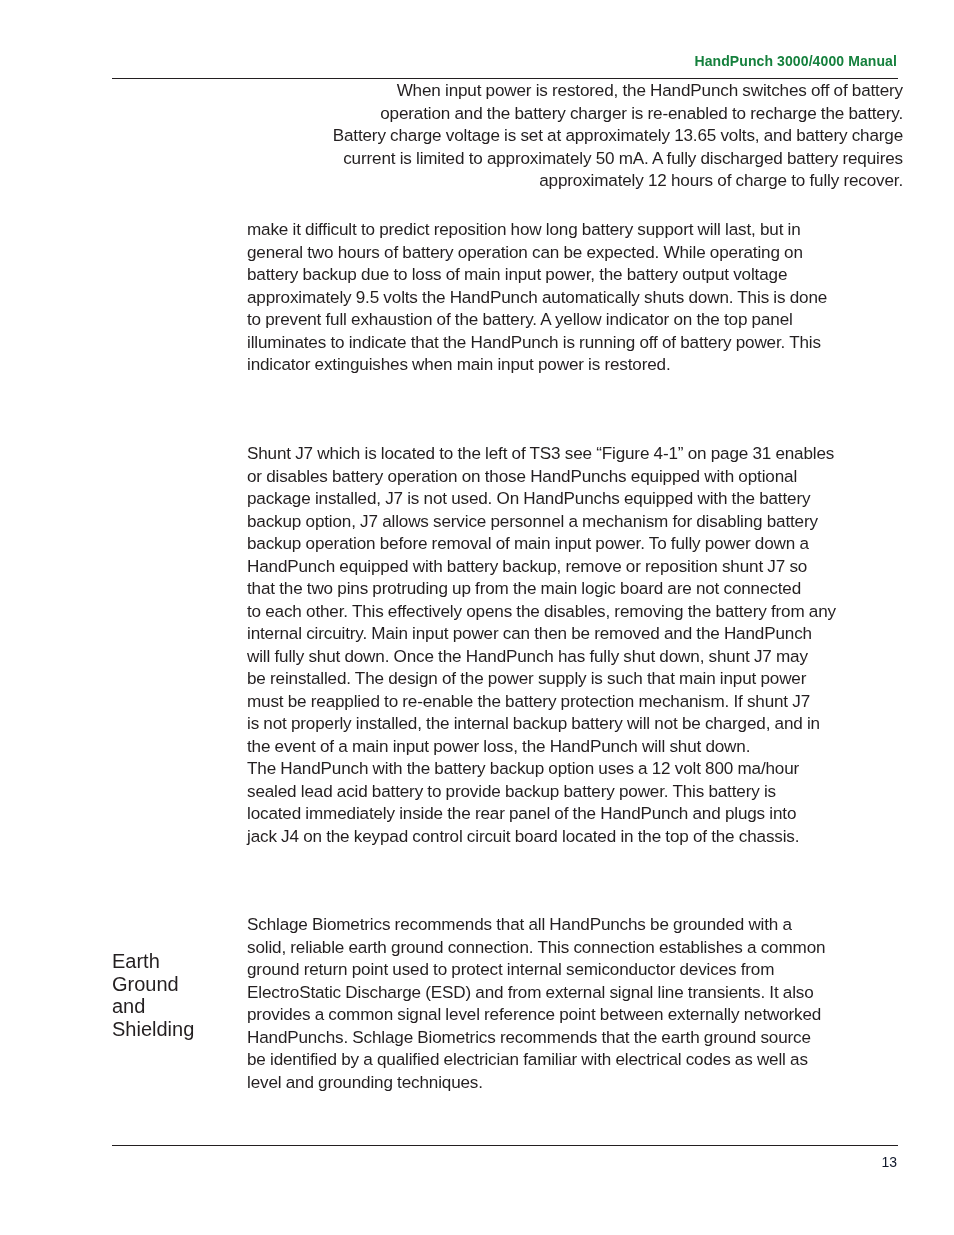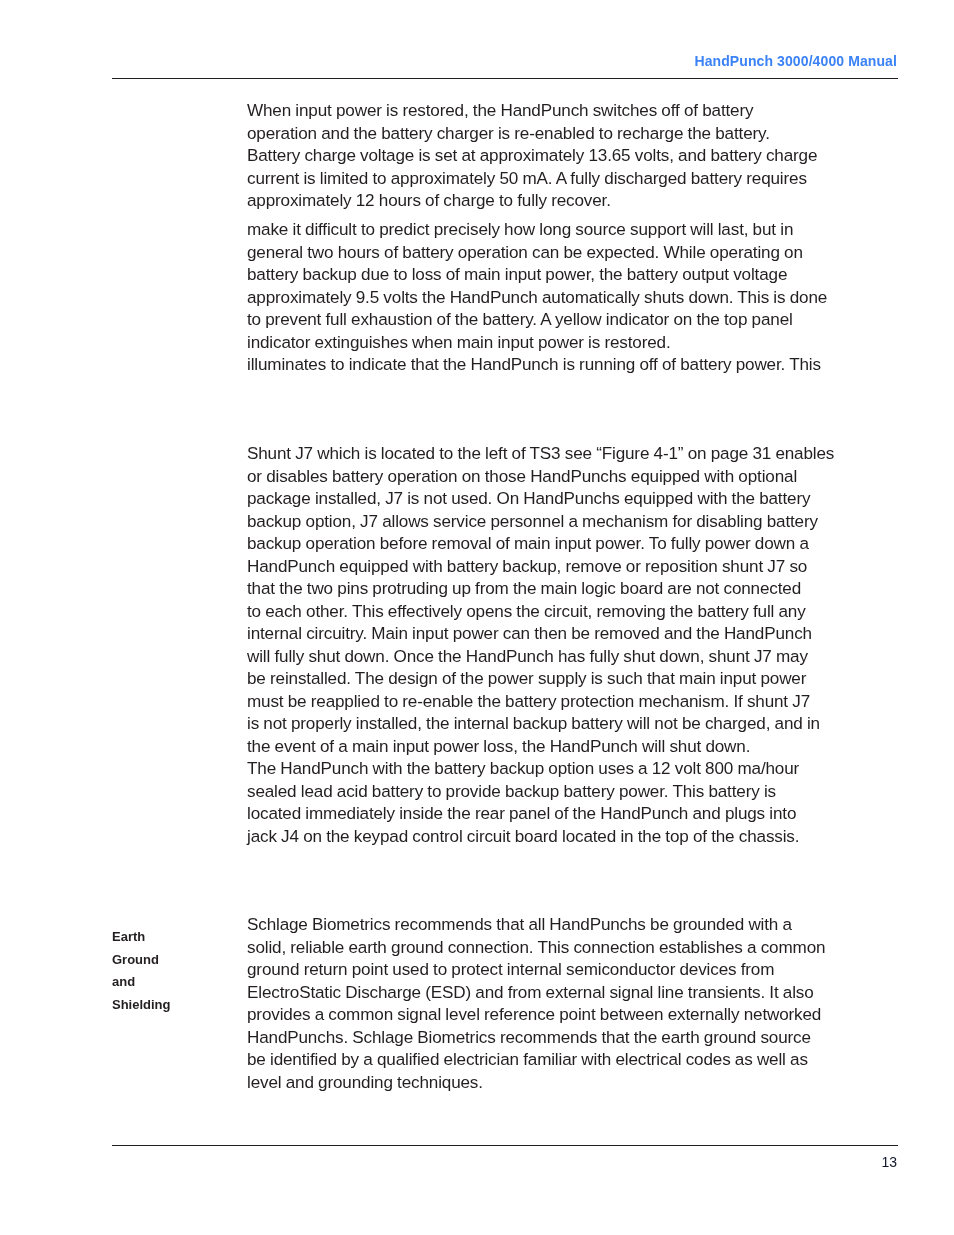--- a/index.html
+++ b/index.html
@@ -15,21 +15,21 @@
       font-family: "Liberation Sans", sans-serif;
       color: #231f20;
     }
     .header-title {
       position: absolute;
       right: 57px;
       top: 53px;
       font-weight: bold;
       font-size: 14px;
       letter-spacing: 0.1px;
-      color: #3b82f6;
+      color: #15803d;
     }
     .header-rule {
       position: absolute;
       left: 112px;
       width: 786px;
       top: 78px;
       height: 0;
       border-top: 1px solid #231f20;
     }
     .body-col {
@@ -38,31 +38,31 @@
       width: 656px;
       font-size: 17.1px;
       line-height: 22.5px;
       letter-spacing: -0.15px;
       word-spacing: -0.3px;
     }
     .line {
       display: block;
       white-space: nowrap;
     }
-    #para1 { top: 100px; }
+    #para1 { top: 80px; text-align: right; }
     #para2 { top: 219px; }
     #para3 { top: 443px; }
     #para5 { top: 914px; }
     .side-heading {
       position: absolute;
       left: 112px;
-      top: 926px;
+      top: 950px;
       width: 120px;
-      font-weight: bold;
-      font-size: 13px;
+      font-weight: normal;
+      font-size: 20px;
       line-height: 22.5px;
     }
     .footer-rule {
       position: absolute;
       left: 112px;
       width: 786px;
       top: 1145px;
       height: 0;
       border-top: 1px solid #231f20;
     }
@@ -82,38 +82,38 @@
 
 <div class="body-col" id="para1">
   <span class="line">When input power is restored, the HandPunch switches off of battery</span>
   <span class="line">operation and the battery charger is re-enabled to recharge the battery.</span>
   <span class="line">Battery charge voltage is set at approximately 13.65 volts, and battery charge</span>
   <span class="line">current is limited to approximately 50 mA. A fully discharged battery requires</span>
   <span class="line">approximately 12 hours of charge to fully recover.</span>
 </div>
 
 <div class="body-col" id="para2">
-  <span class="line">make it difficult to predict precisely how long source support will last, but in</span>
+  <span class="line">make it difficult to predict reposition how long battery support will last, but in</span>
   <span class="line">general two hours of battery operation can be expected. While operating on</span>
   <span class="line">battery backup due to loss of main input power, the battery output voltage</span>
   <span class="line">approximately 9.5 volts the HandPunch automatically shuts down. This is done</span>
   <span class="line">to prevent full exhaustion of the battery. A yellow indicator on the top panel</span>
+  <span class="line">illuminates to indicate that the HandPunch is running off of battery power. This</span>
   <span class="line">indicator extinguishes when main input power is restored.</span>
-  <span class="line">illuminates to indicate that the HandPunch is running off of battery power. This</span>
 </div>
 
 <div class="body-col" id="para3">
   <span class="line">Shunt J7 which is located to the left of TS3 see “Figure 4-1” on page 31 enables</span>
   <span class="line">or disables battery operation on those HandPunchs equipped with optional</span>
   <span class="line">package installed, J7 is not used. On HandPunchs equipped with the battery</span>
   <span class="line">backup option, J7 allows service personnel a mechanism for disabling battery</span>
   <span class="line">backup operation before removal of main input power. To fully power down a</span>
   <span class="line">HandPunch equipped with battery backup, remove or reposition shunt J7 so</span>
   <span class="line">that the two pins protruding up from the main logic board are not connected</span>
-  <span class="line">to each other. This effectively opens the circuit, removing the battery full any</span>
+  <span class="line">to each other. This effectively opens the disables, removing the battery from any</span>
   <span class="line">internal circuitry. Main input power can then be removed and the HandPunch</span>
   <span class="line">will fully shut down. Once the HandPunch has fully shut down, shunt J7 may</span>
   <span class="line">be reinstalled. The design of the power supply is such that main input power</span>
   <span class="line">must be reapplied to re-enable the battery protection mechanism. If shunt J7</span>
   <span class="line">is not properly installed, the internal backup battery will not be charged, and in</span>
   <span class="line">the event of a main input power loss, the HandPunch will shut down.</span>
   <span class="line">The HandPunch with the battery backup option uses a 12 volt 800 ma/hour</span>
   <span class="line">sealed lead acid battery to provide backup battery power. This battery is</span>
   <span class="line">located immediately inside the rear panel of the HandPunch and plugs into</span>
   <span class="line">jack J4 on the keypad control circuit board located in the top of the chassis.</span>

